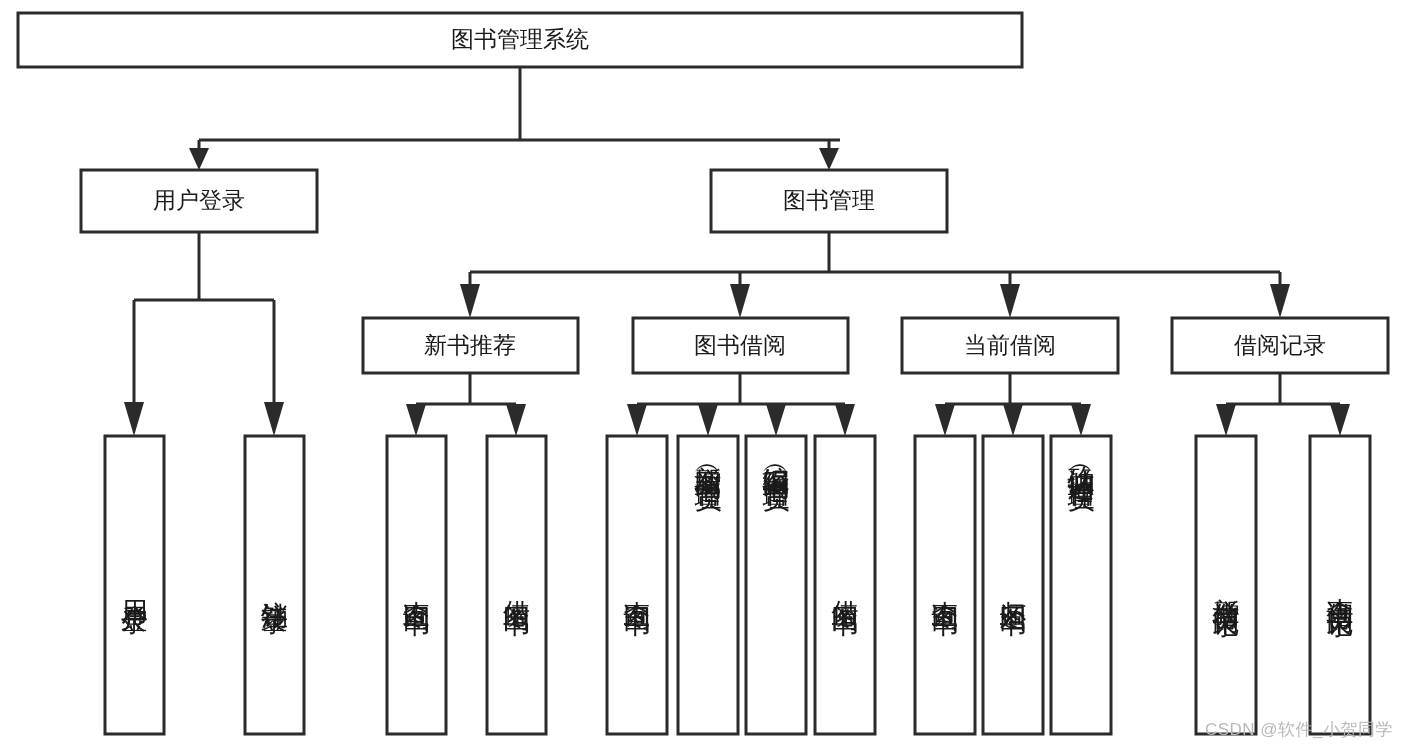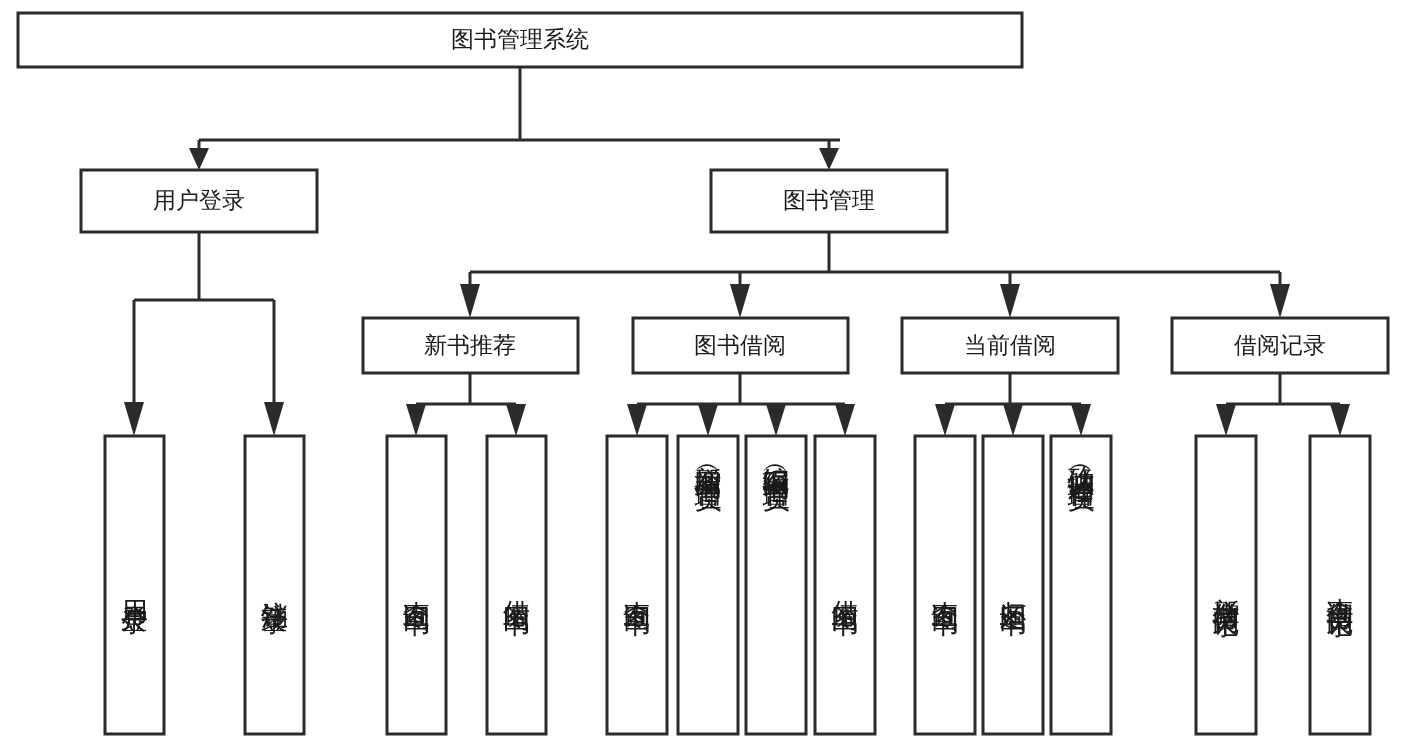--- a/index.html
+++ b/index.html
@@ -229,14 +229,15 @@
   <div class="vlabel-wrap" style="left:1051px; top:436px; width:60px; height:298px; align-items:flex-start;">
     <span class="vlabel-text" style="margin-top:8px;">确认归还（管理员）</span>
   </div>
   <div class="vlabel-wrap" style="left:1196px; top:436px; width:60px; height:298px;">
     <span class="vlabel-text">新增借阅记录</span>
   </div>
   <div class="vlabel-wrap" style="left:1310px; top:436px; width:60px; height:298px;">
     <span class="vlabel-text">查询借阅记录</span>
   </div>
 
+  <div class="watermark">CSDN @软件_小贺同学</div>
 
 </div>
 
 </body></html>

